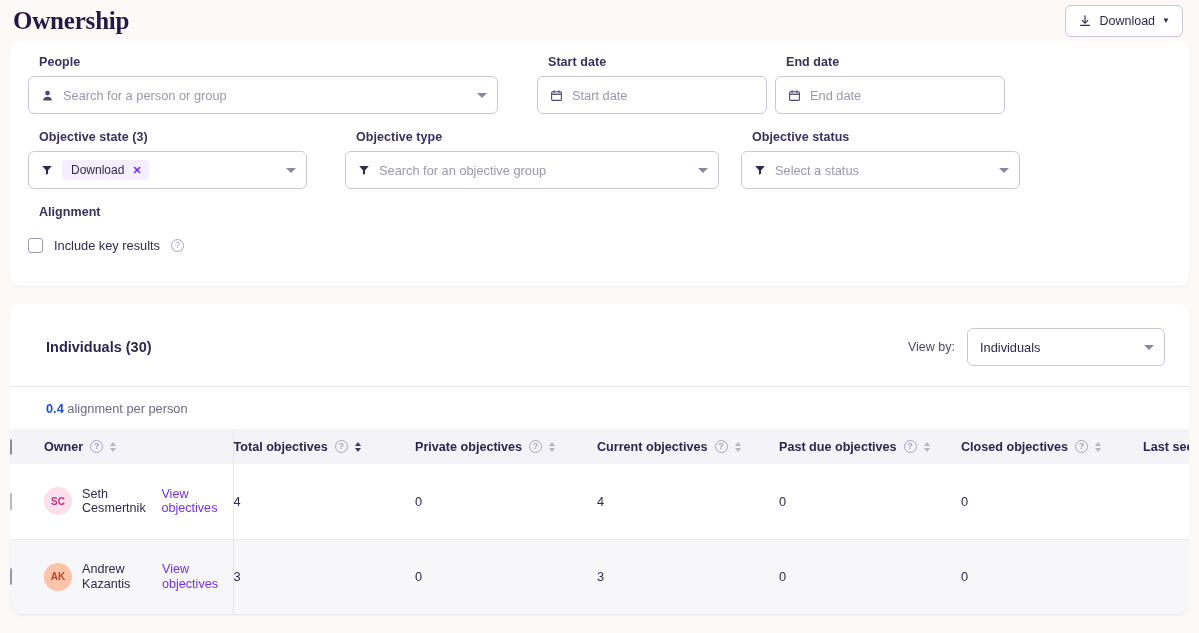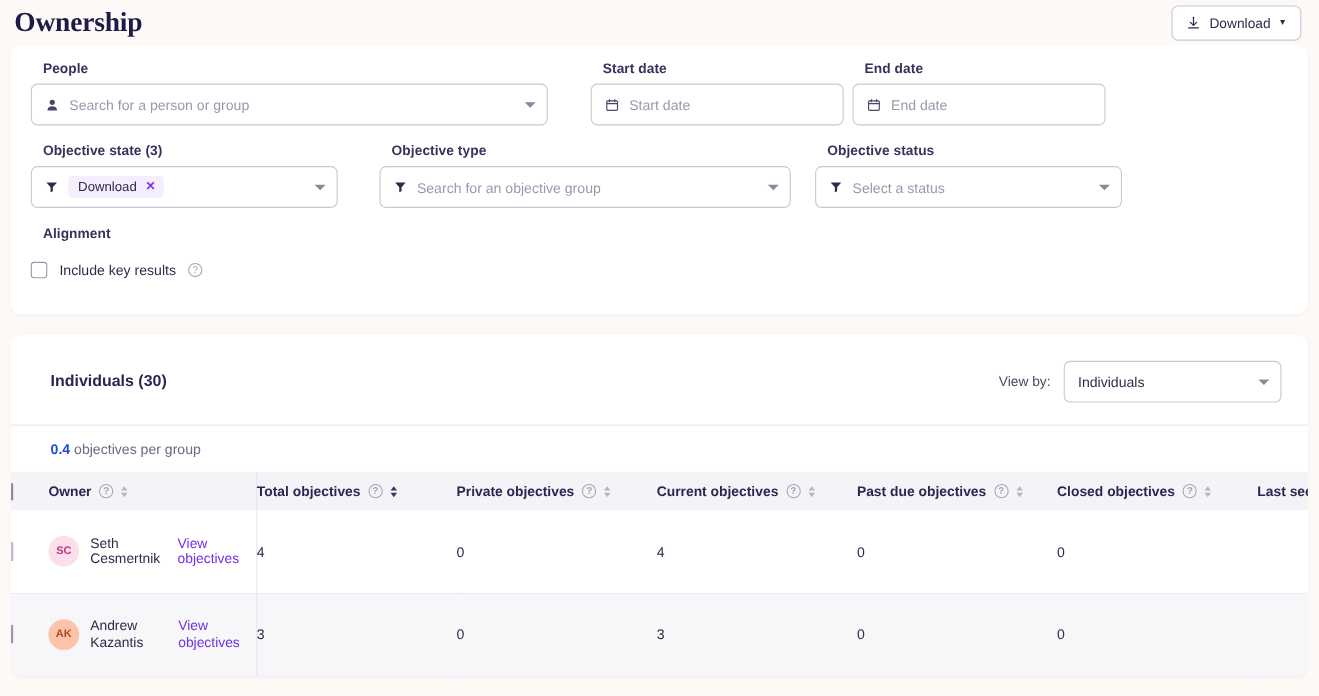--- a/index.html
+++ b/index.html
@@ -372,21 +372,21 @@
     <div class="viewby">
       <span class="viewby-label">View by:</span>
       <div class="control viewby-select">
         <span class="value">Individuals</span>
         <span class="arrow"></span>
       </div>
     </div>
   </div>
 
   <div class="subbar">
-    <b>0.4</b><span> objectives per group</span>
+    <b>0.4</b><span> alignment per person</span>
   </div>
 
   <table class="table">
     <colgroup>
       <col class="col-check">
         <col class="col-owner">
       <col class="col-num">
         <col class="col-num">
         <col class="col-num">
         <col class="col-num">

